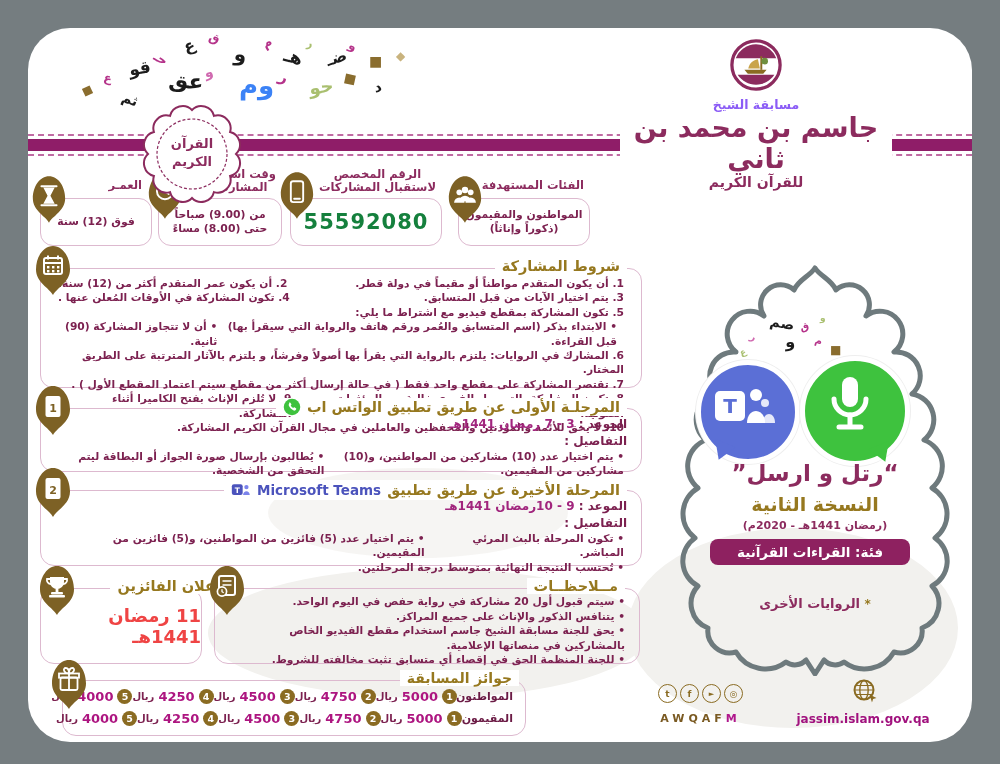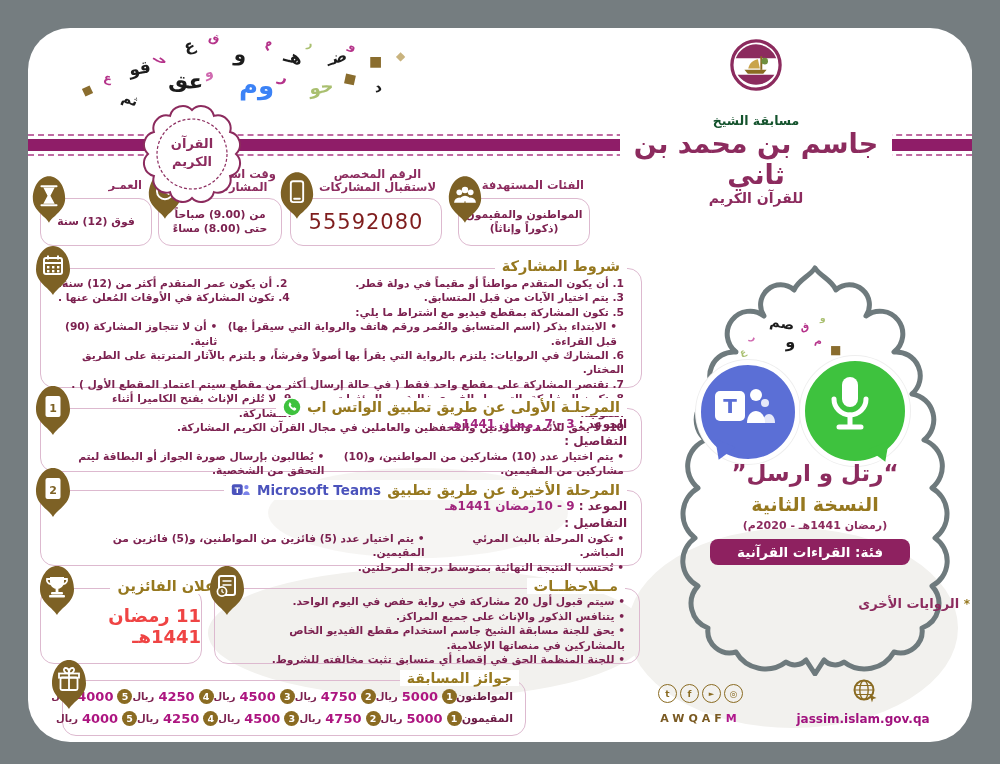--- a/index.html
+++ b/index.html
@@ -6,34 +6,34 @@
   .stage{position:relative;width:1000px;height:764px;background:#757d80;font-family:"DejaVu Sans",sans-serif;overflow:hidden;}
   .card{position:absolute;left:28px;top:28px;width:944px;height:714px;background:#ffffff;border-radius:42px;overflow:hidden;direction:rtl;}
   .abs{position:absolute;}
   .wash{position:absolute;background:#f2f1ee;border-radius:50%;z-index:0;}
   
   .band{position:absolute;left:0;right:0;top:111px;height:12px;background:#8f1d68;z-index:1;}
   .band::before,.band::after{content:"";position:absolute;left:0;right:0;border-top:2px dashed #c06ba3;}
   .band::before{top:-5px;}
   .band::after{bottom:-5px;}
   .header-logo{position:absolute;left:592px;top:10px;width:272px;background:#fff;z-index:3;text-align:center;padding-bottom:4px;}
-  .h-small{font-size:12.5px;font-weight:bold;color:#14532d;margin-top:17px;}
+  .h-small{font-size:12.5px;font-weight:bold;color:#8b5cf6;margin-top:1px;}
   .h-callig{font-size:27px;font-weight:bold;color:#8c2b5e;line-height:31px;letter-spacing:-1px;}
   .h-sub{font-size:14px;font-weight:bold;color:#8c2b5e;}
   .medallion{position:absolute;left:114px;top:74px;width:100px;height:106px;z-index:3;}
   .med-txt{position:absolute;left:0;right:0;text-align:center;color:#8c2b5e;font-weight:bold;}
   .artwork{position:absolute;left:6px;top:2px;width:400px;height:114px;z-index:2;}
   .artwork span,.mini span{position:absolute;font-weight:bold;line-height:1;}
   
   .item{position:absolute;top:170px;z-index:2;}
   .ib-box{border:1.6px solid #ddb9cf;border-radius:13px;height:46px;display:flex;flex-direction:column;align-items:center;justify-content:center;background:#fff0;}
   .ib-title{position:absolute;background:#fff;color:#8c2b5e;font-weight:bold;font-size:11.5px;line-height:13px;text-align:center;padding:0 4px;white-space:nowrap;z-index:2;}
   .drop{position:absolute;width:38px;height:50px;z-index:3;}
   .ib-line{font-size:10.8px;font-weight:bold;color:#7c2150;line-height:14px;}
-  .big-num{font-size:21px;font-weight:normal;color:#7f1d1d;letter-spacing:1px;direction:ltr;}
+  .big-num{font-size:21px;font-weight:bold;color:#15803d;letter-spacing:1px;direction:ltr;}
   
   .sec{position:absolute;border:1.6px solid #ddb9cf;border-radius:14px;z-index:2;}
   .sec-title{position:absolute;top:-11px;right:14px;background:#fff;color:#96781f;font-weight:bold;font-size:14.5px;padding:0 7px;white-space:nowrap;display:flex;align-items:center;gap:6px;z-index:2;}
   .sec-badge{position:absolute;top:-25px;left:-8px;width:40px;height:52px;z-index:3;}
   .crow{display:flex;justify-content:space-between;color:#7c2150;font-size:10.7px;font-weight:bold;line-height:14.4px;padding:0 3px;}
   .crow.single{display:block;}
   .mline{font-size:12px;font-weight:bold;color:#7c2150;line-height:17px;}
   .mval{color:#a1257d;}
   .note-line{font-size:10.7px;font-weight:bold;color:#7c2150;line-height:14.6px;}
   
@@ -175,21 +175,21 @@
         <path fill="#7d6125" d="M20 51C16.5 44 3 38.5 3 25.5 3 12.5 10.5 2 20 2c9.5 0 17 10.5 17 23.5C37 38.5 23.5 44 20 51Z"></path>
         <path fill="#fff" d="M14 14h12l-4.5 8.5L26 31H14l4.5-8.5z"></path>
         <path d="M12 12.5h16M12 32.5h16" stroke="#fff" stroke-width="2" stroke-linecap="round"></path>
       </svg>
       <div class="ib-title" style="right:6px;top:-19px;">العمـر</div>
       <div class="ib-box">
         <div class="ib-line">فوق (12) سنة</div>
       </div>
     </div>
 
-    <div class="sec" style="left:12px;width:600px;top:240px;height:118px;">
+    <div class="sec" style="left:12px;width:600px;top:240px;height:118px;border-radius:13px;">
       <div class="sec-title">شروط المشاركة</div>
       <svg class="sec-badge" viewBox="0 0 40 52">
         <path fill="#7d6125" d="M20 51C16.5 44 3 38.5 3 25.5 3 12.5 10.5 2 20 2c9.5 0 17 10.5 17 23.5C37 38.5 23.5 44 20 51Z"></path>
         <rect x="11" y="14" width="18" height="16" rx="2" fill="none" stroke="#fff" stroke-width="2"></rect>
         <path d="M11 19h18M15 11.5v4M25 11.5v4" stroke="#fff" stroke-width="2"></path>
         <g fill="#fff">
             <rect x="14" y="22" width="2.4" height="2.4"></rect>
             <rect x="19" y="22" width="2.4" height="2.4"></rect>
             <rect x="24" y="22" width="2.4" height="2.4"></rect>
             <rect x="14" y="26" width="2.4" height="2.4"></rect>
@@ -412,21 +412,21 @@
           <rect x="37" y="16" width="16" height="30" rx="8" fill="#fff"></rect>
           <path d="M29 38a16 16 0 0 0 32 0" stroke="#fff" stroke-width="5" fill="none" stroke-linecap="round"></path>
           <path d="M45 54v10M34 66h22" stroke="#fff" stroke-width="5" stroke-linecap="round"></path>
         </svg>
       </div>
 
       <div class="slogan">“رتل و ارسل”</div>
       <div class="edition">النسخة الثانية</div>
       <div class="period">(رمضان 1441هـ - 2020م)</div>
       <div class="pill">فئة: القراءات القرآنية</div>
-      <div class="pitem" style="top:340px;text-align:right;"><span class="star">*</span> <span>الروايات الأخرى</span></div>
+      <div class="pitem" style="top:340px;"><span class="star">*</span> <span>الروايات الأخرى</span></div>
     </div>
 
     <div class="abs" style="left:630px;top:656px;z-index:2;text-align:center;">
       <div style="display:flex;gap:3px;direction:ltr;justify-content:center;">
         <div class="soc">
             <span>t</span>
           </div>
         <div class="soc">
             <span>f</span>
           </div>

